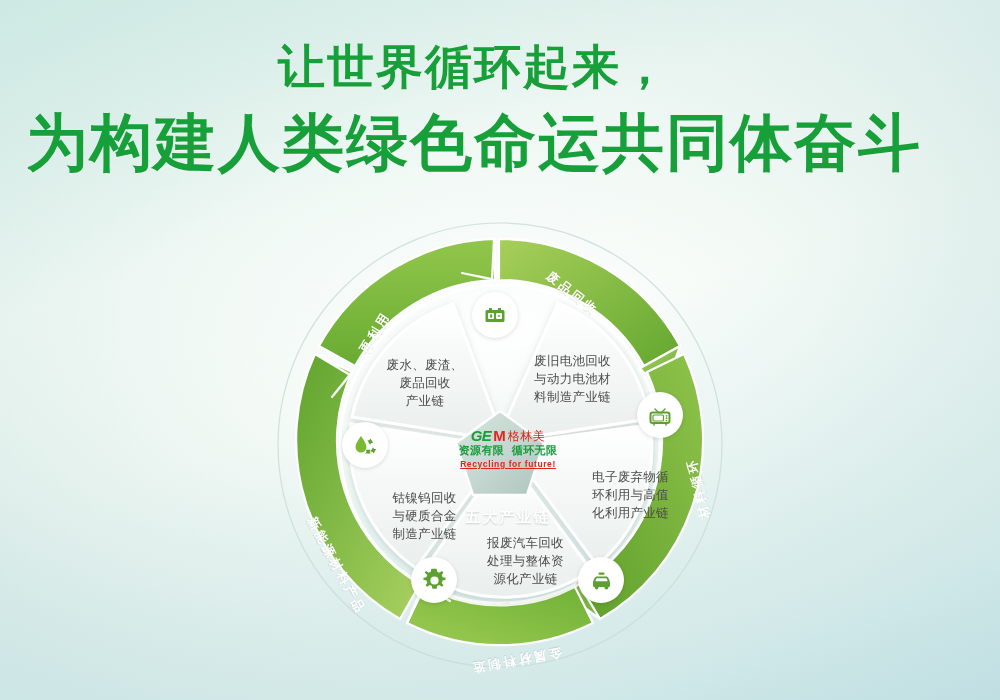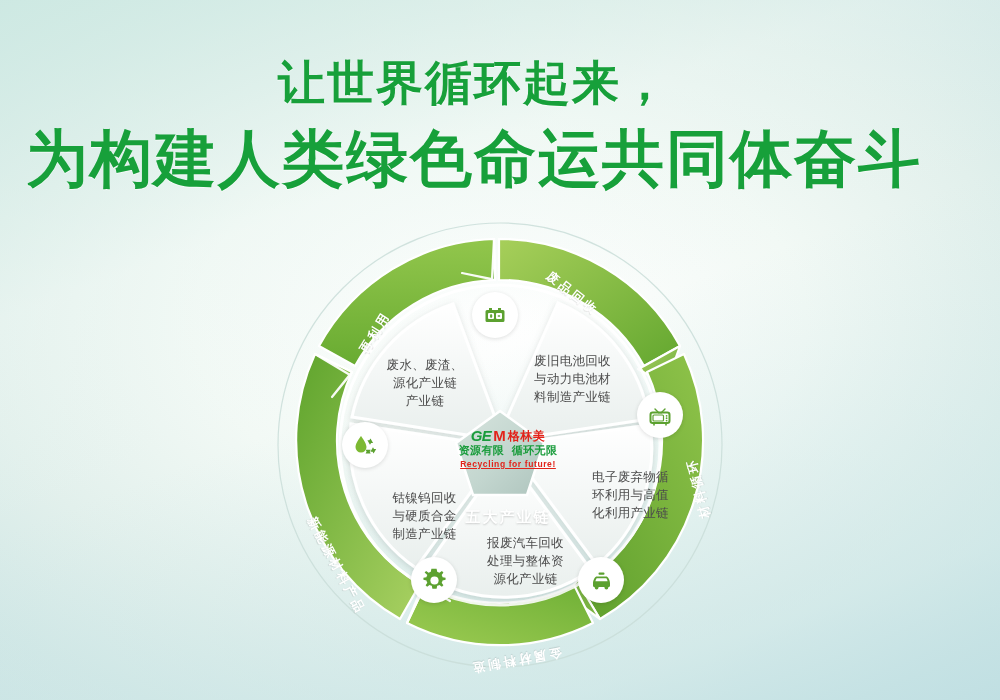--- a/index.html
+++ b/index.html
@@ -11,21 +11,21 @@
       radial-gradient(ellipse 900px 560px at 50% 46%, #ffffff 0%, #f2f9f5 34%, #e2f0ec 58%, #d2e8e6 78%, #c7e2e3 100%);
   }
   .bg-tint{
     position:absolute;inset:0;
     background:linear-gradient(160deg, rgba(205,233,226,.85) 0%, rgba(236,247,243,.35) 30%, rgba(255,255,255,0) 50%, rgba(201,229,231,.55) 85%, rgba(190,222,226,.85) 100%);
     pointer-events:none;
   }
 
   
   .headline{
-    position:absolute;top:52px;left:0;width:948px;
+    position:absolute;top:36px;left:0;width:948px;
     text-align:center;
     color:#17a03a;
     font-weight:bold;
     letter-spacing:2px;
     line-height:1.32;
     text-shadow:0 1px 0 rgba(255,255,255,.6);
   }
   .headline .l1{display:block;font-size:47px;}
   .headline .l2{display:block;font-size:62px;margin-top:4px;}
 
@@ -53,21 +53,21 @@
   
   .logo-wrap{
     position:absolute;left:448px;top:428px;width:120px;text-align:center;
   }
   .logo-row{display:flex;align-items:center;justify-content:center;gap:2px;line-height:1;}
   .logo-gem{
     font-family:"Liberation Sans","DejaVu Sans",sans-serif;
     font-weight:bold;font-size:15px;color:#1a9c3c;letter-spacing:-.5px;font-style:italic;
   }
   .logo-m{color:#e2231a;font-weight:bold;font-size:15px;}
-  .logo-cn{font-size:12px;font-weight:bold;color:#e2231a;letter-spacing:.5px;}
+  .logo-cn{font-size:12px;font-weight:normal;color:#e2231a;letter-spacing:.5px;}
   .logo-slogan{
     margin-top:0;font-size:11px;color:#1a9c3c;font-weight:bold;letter-spacing:.4px;
   }
   .logo-slogan span{margin:0 2px;}
   .logo-en{
     margin-top:1px;font-size:8.5px;color:#e2231a;font-weight:bold;letter-spacing:.6px;text-decoration:underline;
   }
   .center-title{
     position:absolute;left:448px;top:481px;width:120px;text-align:center;
     font-size:15px;font-weight:bold;color:#ffffff;letter-spacing:2px;
@@ -286,21 +286,21 @@
 <div class="petal-text pt-ewaste">电子废弃物循
 环利用与高值
 化利用产业链</div>
 <div class="petal-text pt-car">报废汽车回收
 处理与整体资
 源化产业链</div>
 <div class="petal-text pt-metal">钴镍钨回收
 与硬质合金
 制造产业链</div>
 <div class="petal-text pt-water">废水、废渣、
-源化产业链
+废品回收
 产业链</div>
 
 <div class="arc-label al-recover">废品回收</div>
 <div class="arc-label al-reuse">再利用</div>
 <div class="arc-label al-material">材料循环</div>
 <div class="arc-label al-newenergy">新能源材料产品</div>
 <div class="arc-label al-make">金属材料制造</div>
 
 <div class="logo-wrap">
   <div class="logo-row">

